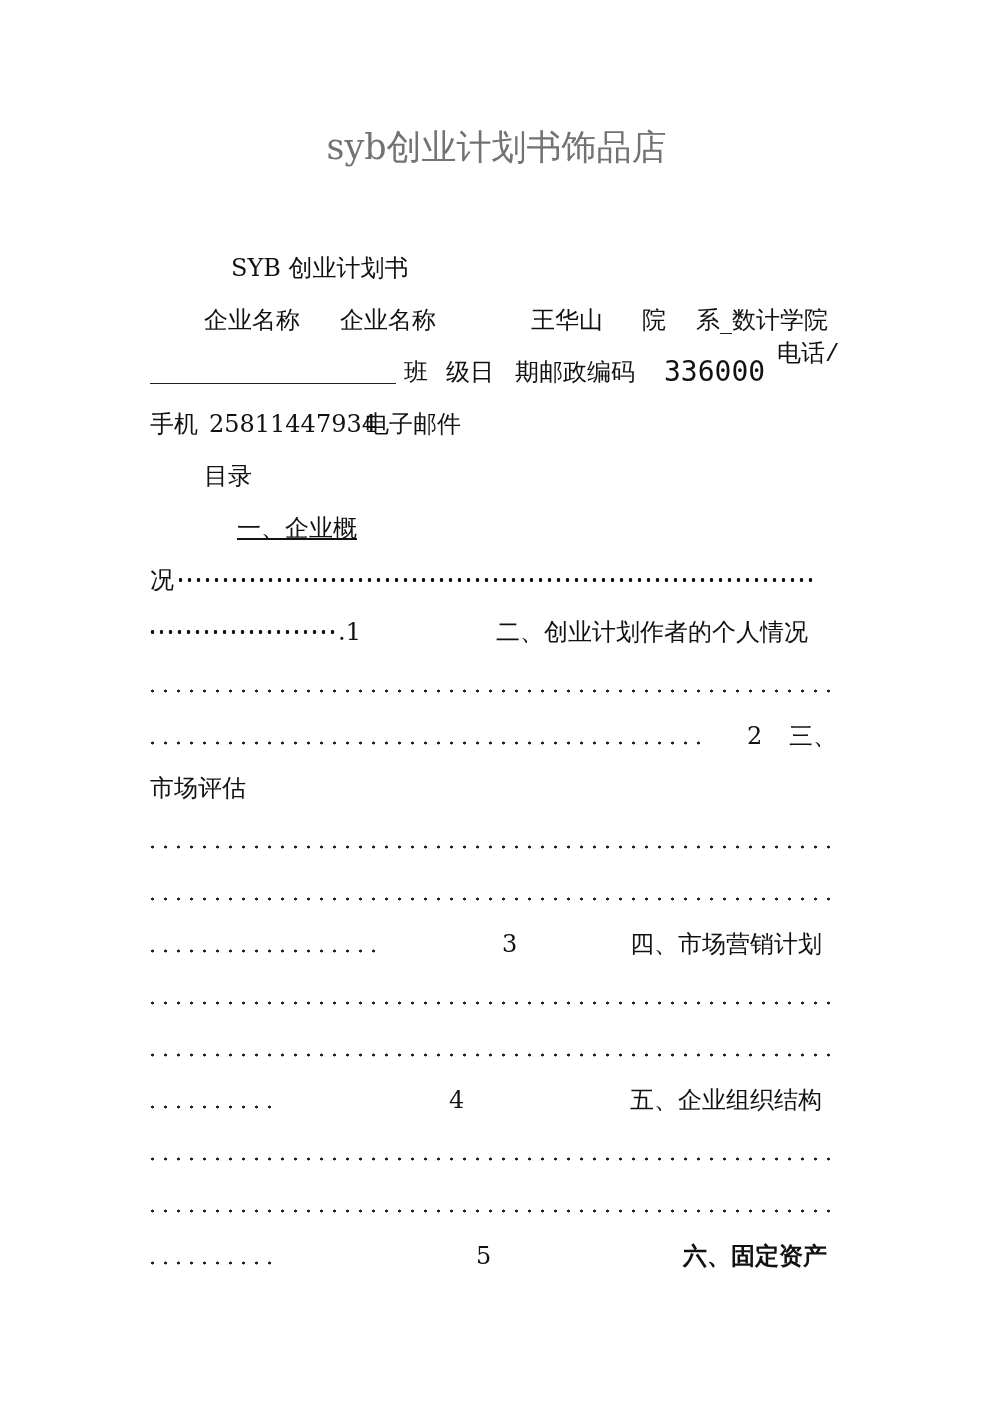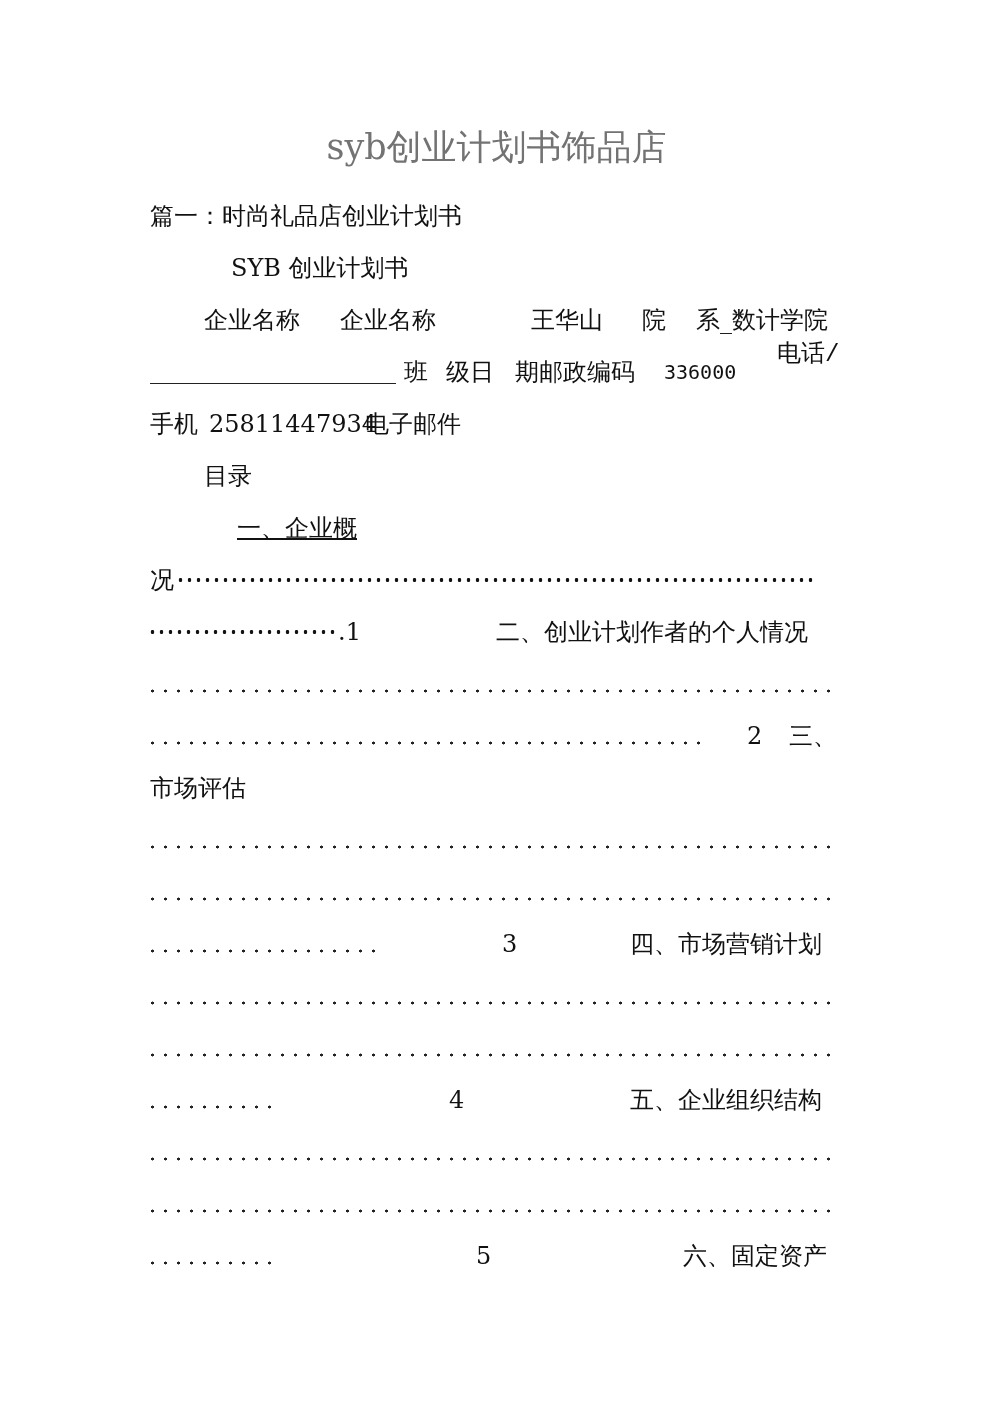--- a/index.html
+++ b/index.html
@@ -64,35 +64,34 @@
     }
     .mono { font-family: "DejaVu Sans Mono", "Liberation Mono", monospace; }
   </style>
 </head>
 <body>
 
 <div class="page">
 
   <div class="title">syb创业计划书饰品店</div>
 
-  <div class="line" style="left:150px; top:201px;">篇一：时尚礼品店创业计划书</div>
 
   <div class="line" style="left:231px; top:253px;">SYB 创业计划书</div>
 
   <div class="line" style="left:204px; top:305px;">企业名称</div>
   <div class="line" style="left:340px; top:305px;">企业名称</div>
   <div class="line" style="left:531px; top:305px;font-family:Liberation Serif, serif;">王华山</div>
   <div class="line" style="left:642px; top:305px;">院</div>
   <div class="line" style="left:696px; top:305px;">系_数计学院</div>
 
   <div class="underline-blank"></div>
   <div class="line" style="left:404px; top:357px;">班</div>
   <div class="line" style="left:446px; top:357px;">级日</div>
   <div class="line" style="left:515px; top:357px;">期邮政编码</div>
-  <div class="line mono" style="left:664px; top:357px; font-size:20px;">336000</div>
+  <div class="line mono" style="left:664px; top:357px; font-size:28px;">336000</div>
   <div class="line" style="left:777px; top:340px;font-family:Liberation Mono, monospace;">电话/</div>
 
   <div class="line" style="left:150px; top:409px;">手机</div>
   <div class="line" style="left:209px; top:409px;">25811447934</div>
   <div class="line" style="left:365px; top:409px;">电子邮件</div>
 
   <div class="line" style="left:204px; top:461px;">目录</div>
 
   <div class="line" style="left:237px; top:513px;text-decoration:underline;">一、企业概</div>
   <div class="line" style="left:150px; top:565px;">况</div>
@@ -117,15 +116,15 @@
   <div class="thin-dots" style="left:146px; top:1052px; width:689px;"></div>
   <div class="thin-dots" style="left:146px; top:1104px; width:130px;"></div>
   <div class="line" style="left:449px; top:1085px;">4</div>
 
   <div class="line" style="left:630px; top:1085px;">五、企业组织结构</div>
   <div class="thin-dots" style="left:146px; top:1156px; width:689px;"></div>
   <div class="thin-dots" style="left:146px; top:1208px; width:689px;"></div>
   <div class="thin-dots" style="left:146px; top:1260px; width:130px;"></div>
   <div class="line" style="left:476px; top:1241px;">5</div>
 
-  <div class="line" style="left:683px; top:1241px;">六、固定资产</div>
+  <div class="line" style="left:683px; top:1241px;font-weight:bold;">六、固定资产</div>
 
 </div>
 
 </body></html>

